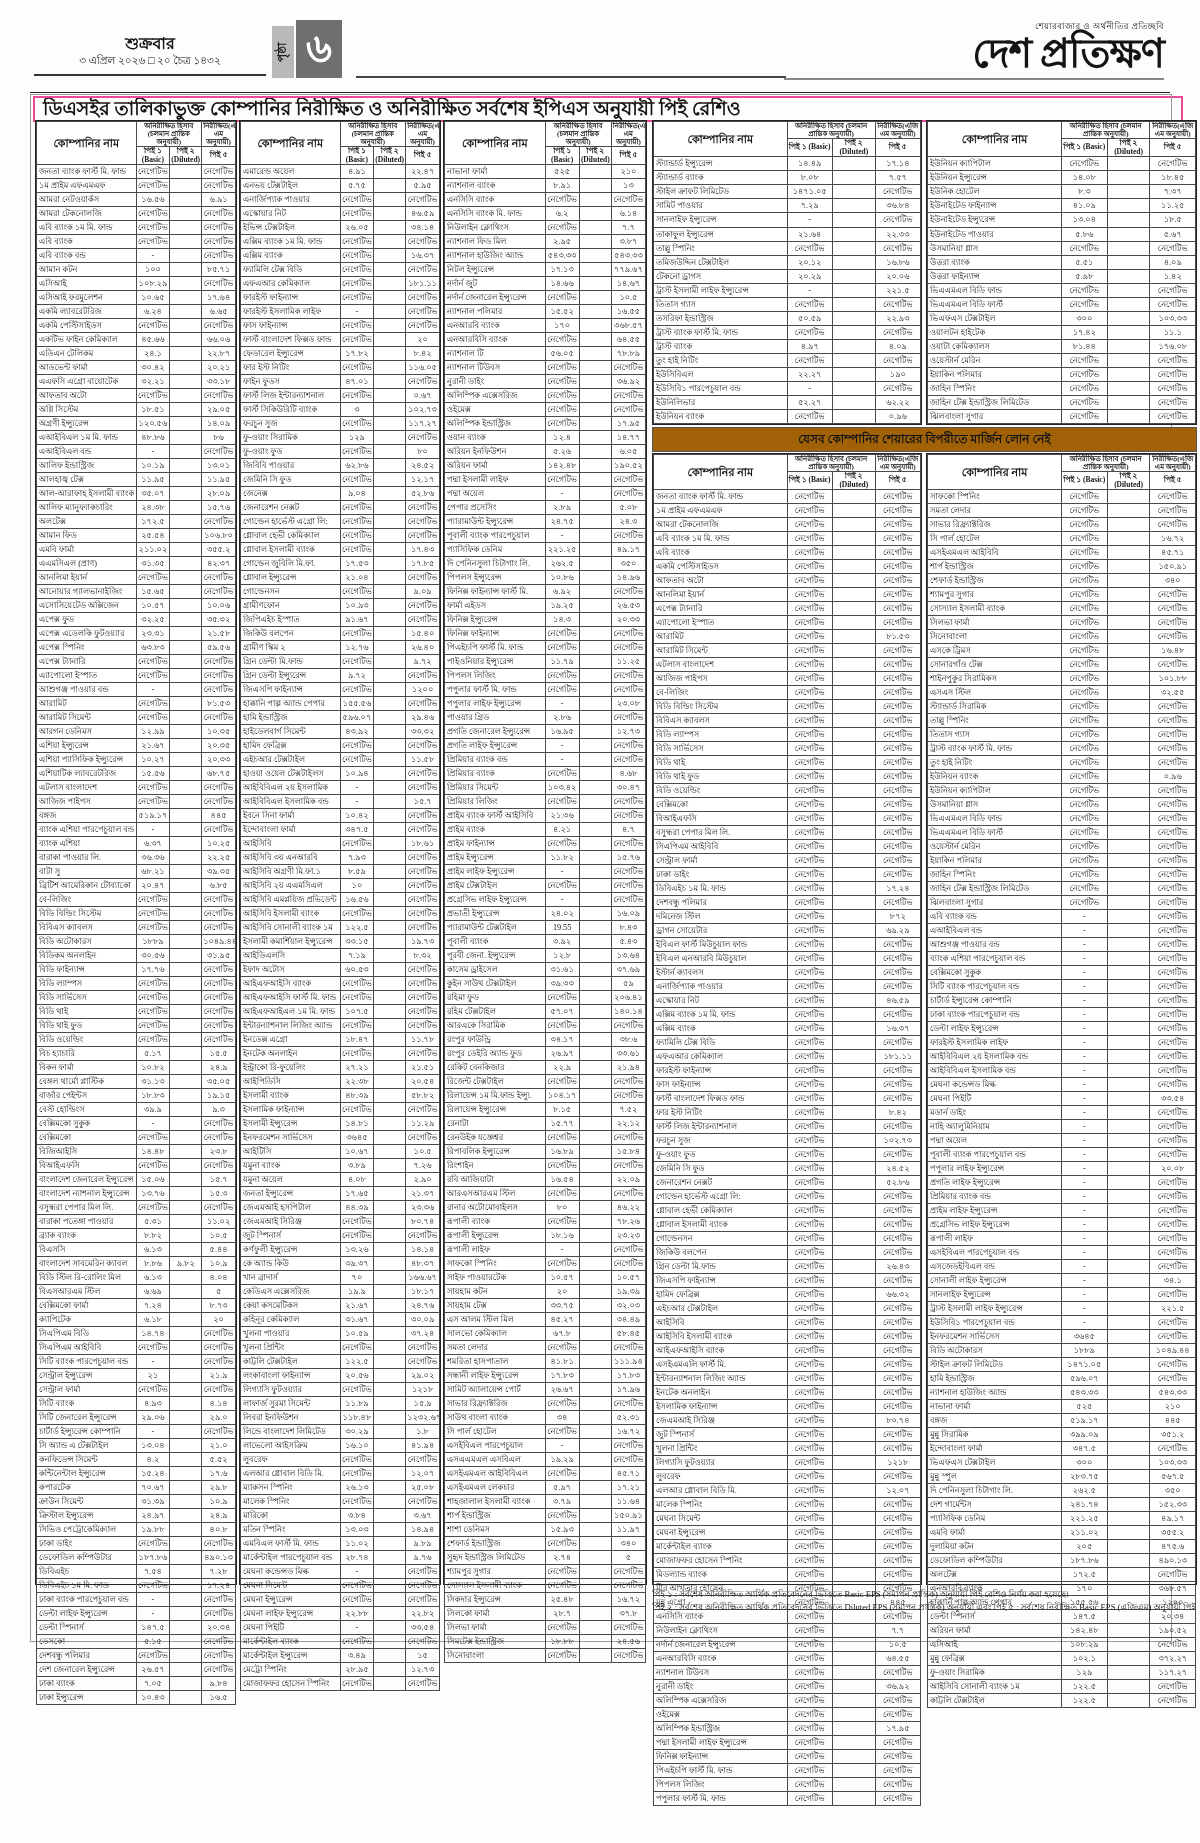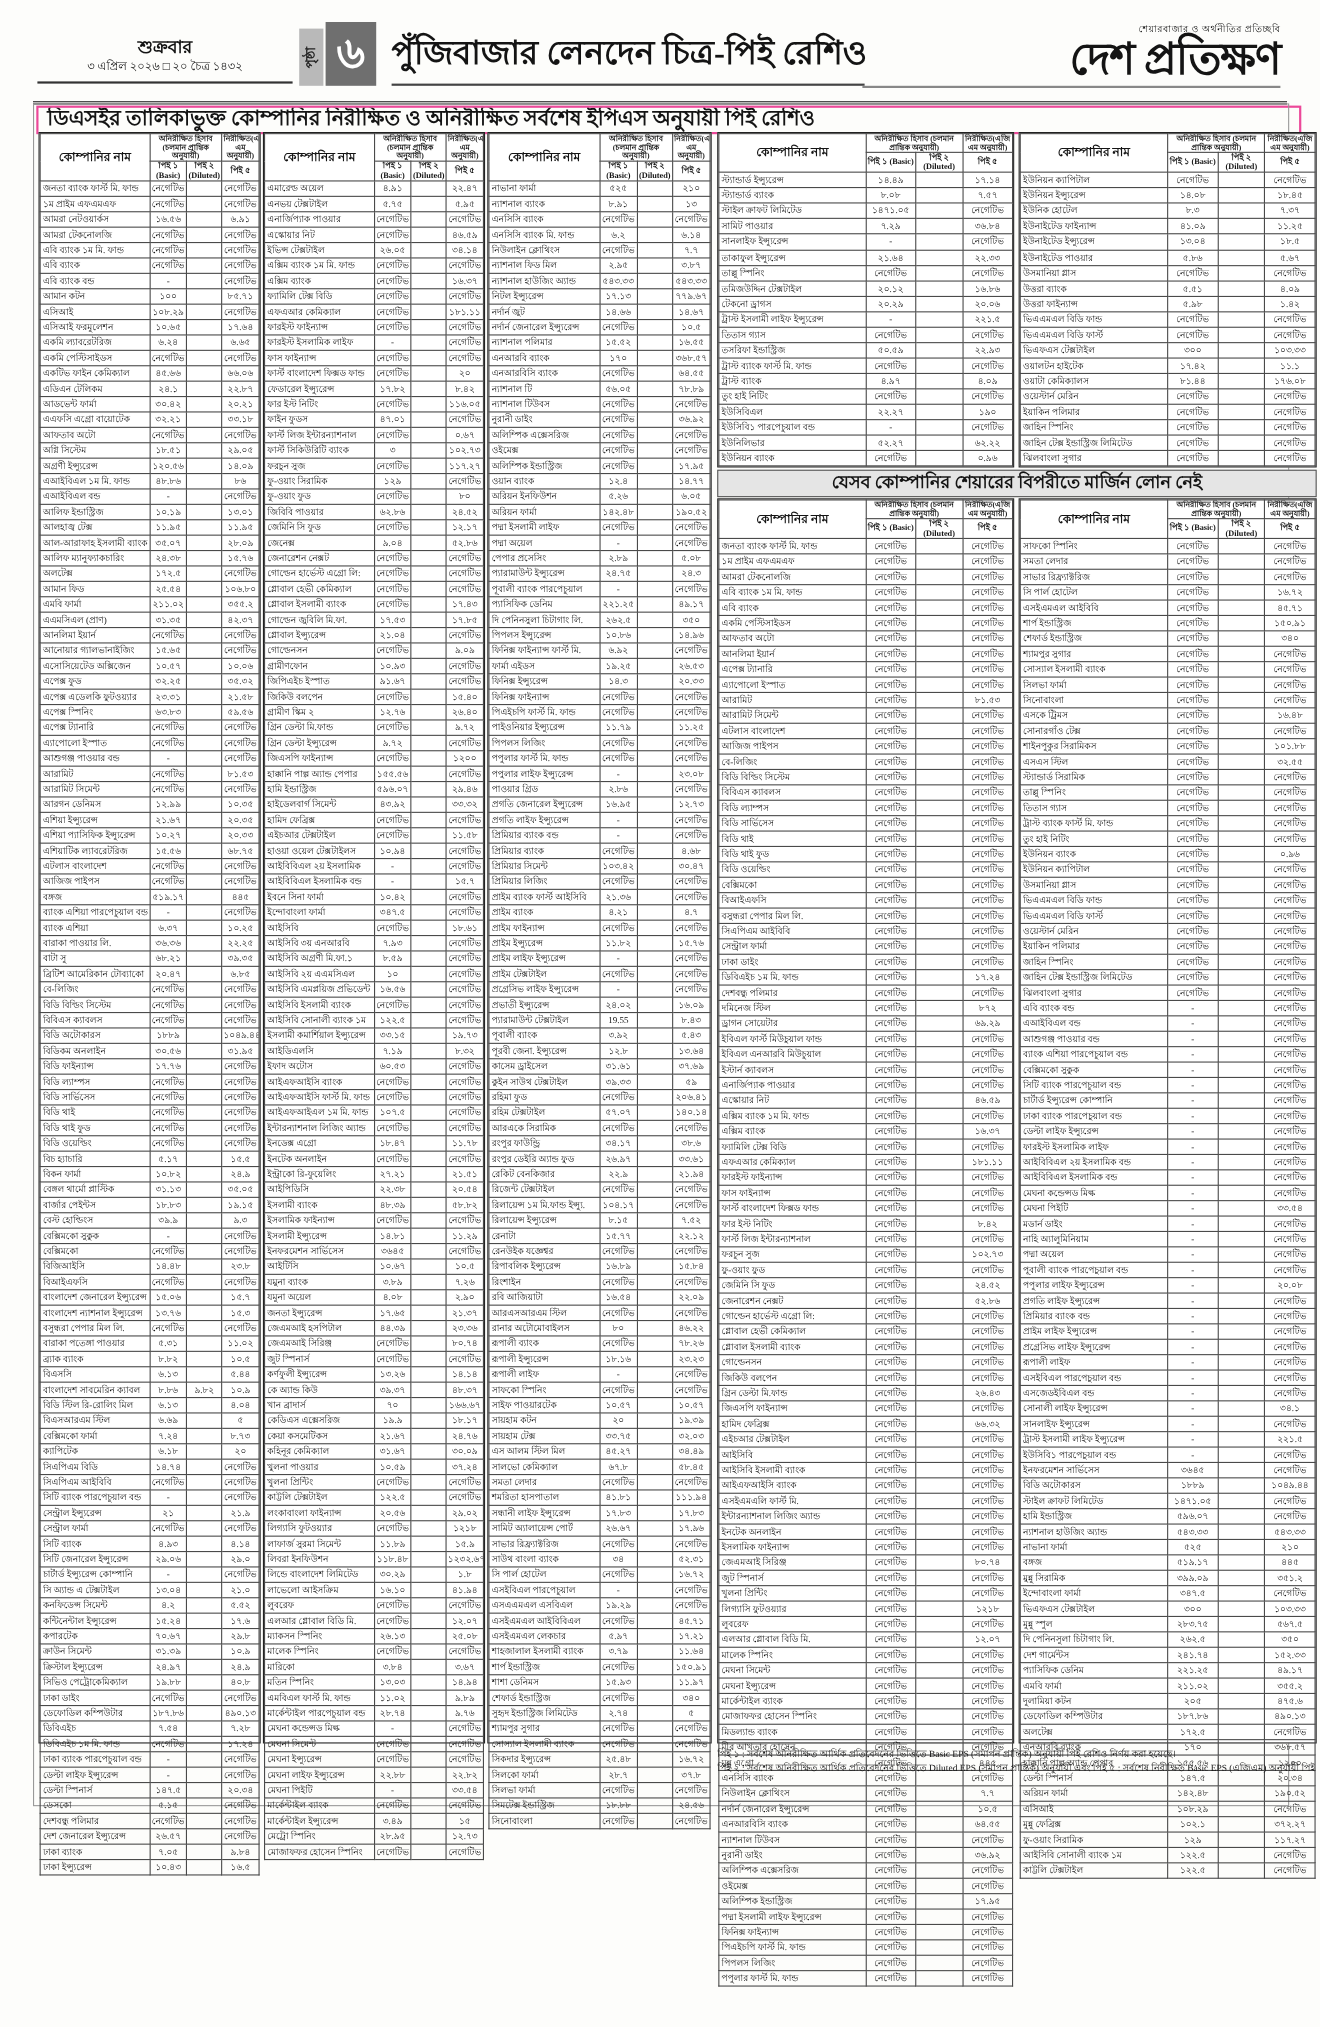--- a/index.html
+++ b/index.html
@@ -27,40 +27,39 @@
   
   .grp{position:absolute;border:1px solid #222;background:#fff;}
   .grp table{width:100%;height:100%;border-collapse:collapse;table-layout:fixed;}
   .grp th,.grp td{border:1px solid #4a4a4a;overflow:hidden;white-space:nowrap;padding:0 1px;}
   .grp thead th{font-size:7px;line-height:1.15;text-align:center;white-space:normal;font-weight:bold;}
   .grp thead th.co{font-size:11px;margin-left:22px;}
   .grp thead th.pe{font-size:7.5px;}
   .grp td.nm{font-size:8.2px;text-align:left;padding-left:2px;}
   .grp td.vl{font-size:8.2px;text-align:center;}
   
-  .margin-title{position:absolute;left:652px;top:427px;width:543px;height:23px;background:#e5e5e5;
-      border:1px solid #555;font-size:16px;font-weight:bold;text-align:center;line-height:23px;overflow:hidden;}
+  .margin-title{position:absolute;left:652px;top:427px;width:543px;height:23px;background:#a16207;
+      border:1px solid #555;font-size:12px;font-weight:bold;text-align:center;line-height:23px;overflow:hidden;}
   
   .footnotes{position:absolute;left:652px;top:1588px;width:543px;height:46px;font-size:8.6px;line-height:1.5;}
   .footnotes div{white-space:nowrap;overflow:hidden;}
   .pageframe{position:absolute;left:30px;top:94px;width:1140px;height:1546px;border:1px solid #999;pointer-events:none;}
 </style>
 </head>
 <body>
 
 <div class="page">
 
   <div class="masthead">
     <div class="date-block">
       <div class="day">শুক্রবার</div>
       <div class="dateline">৩ এপ্রিল ২০২৬ □ ২০ চৈত্র ১৪৩২</div>
     </div>
     <div class="pagebox-label">পৃষ্ঠা</div>
     <div class="pagebox-num">৬</div>
-    <div class="masthead-title">পুঁজিবাজার লেনদেন চিত্র-পিই রেশিও</div>
     <div class="masthead-title-rule"></div>
     <div class="logo-block">
       <div class="tagline">শেয়ারবাজার ও অর্থনীতির প্রতিচ্ছবি</div>
       <div class="paper-name">দেশ প্রতিক্ষণ</div>
     </div>
     <div class="logo-rule"></div>
   </div>
   <div class="mast-rule"></div>
 
   <div class="headline">ডিএসইর তালিকাভুক্ত কোম্পানির নিরীক্ষিত ও অনিরীক্ষিত সর্বশেষ ইপিএস অনুযায়ী পিই রেশিও</div>

